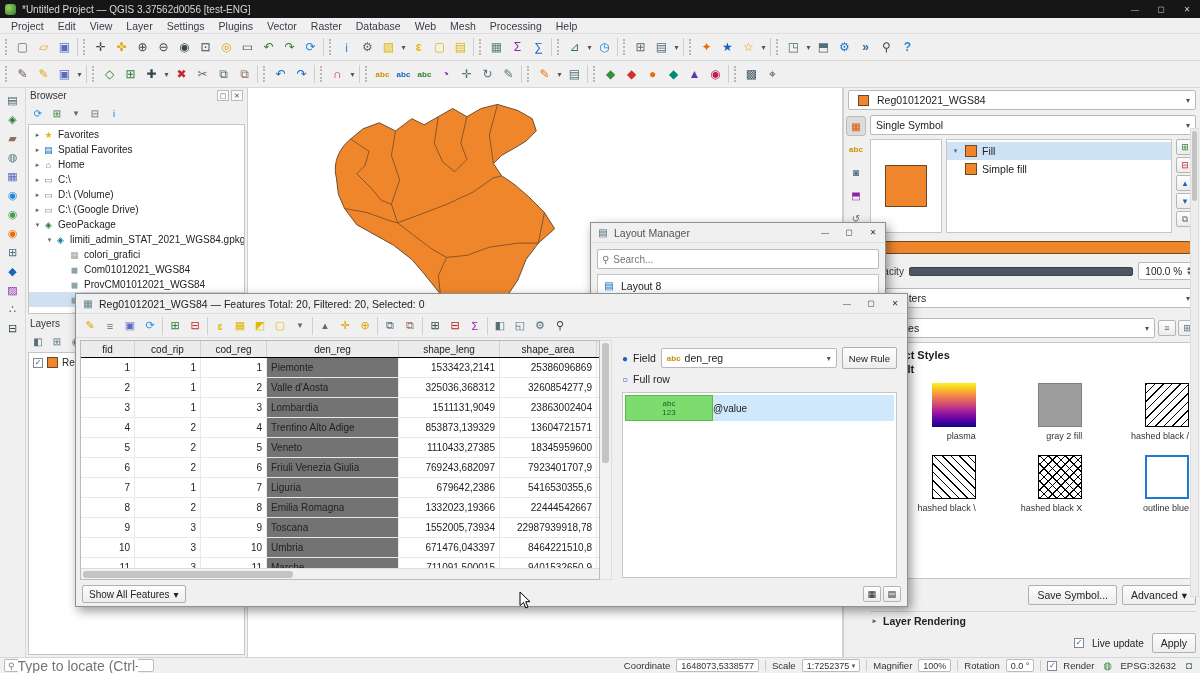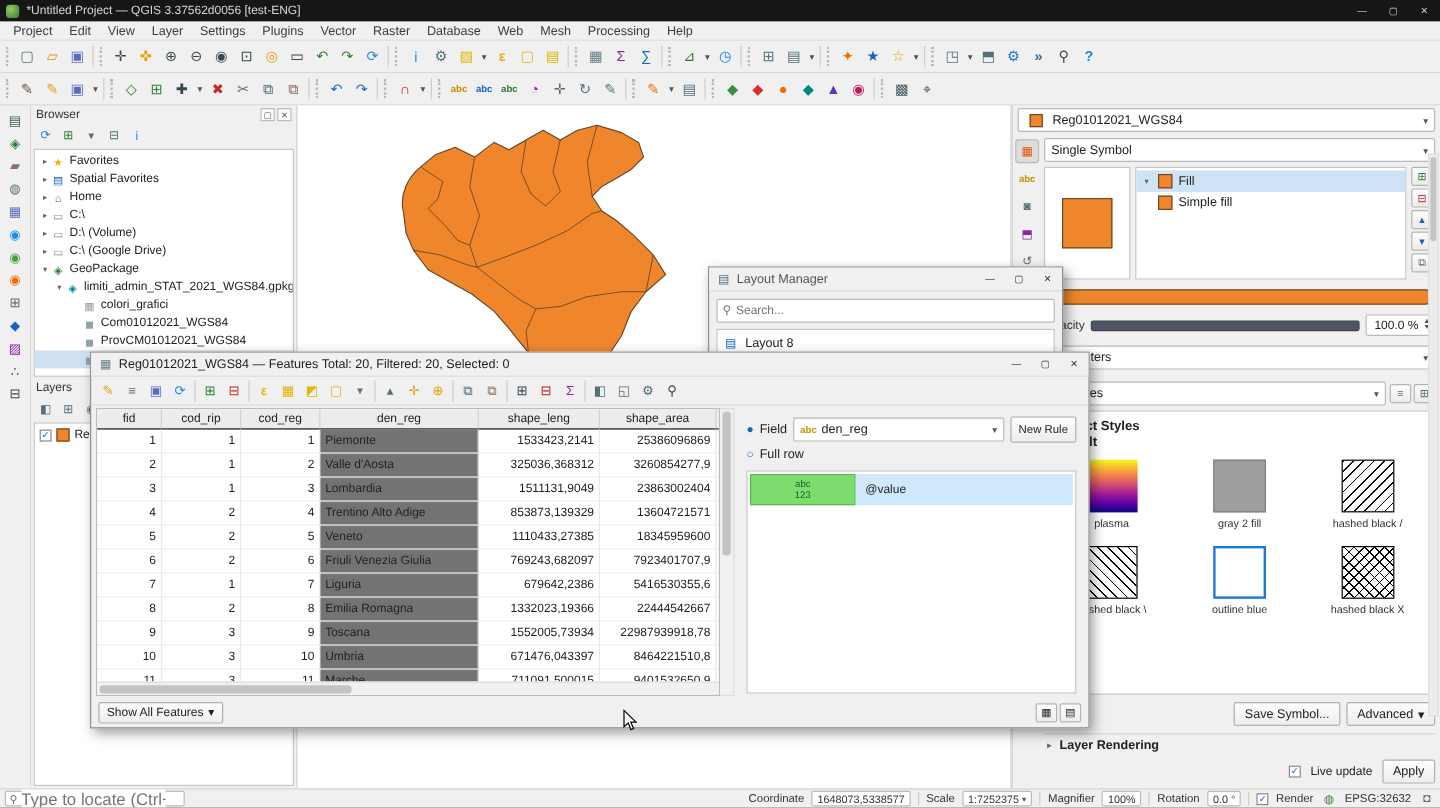--- a/index.html
+++ b/index.html
@@ -61,21 +61,21 @@
 .oplabel{font-size:10px;color:#333}
 .optrack{flex:1;height:9px;background:#4e5663;border:1px solid #3c424d;border-radius:2px}
 .spin{display:flex;align-items:center;background:#fff;border:1px solid #b9b9b9;border-radius:2px;height:18px;font-size:10px;padding:0 3px 0 6px}
 .spin .ar{display:flex;flex-direction:column;font-size:6px;color:#555;line-height:5px;margin-left:4px}
 .unitrow{margin-top:8px}
 .favrow{display:flex;align-items:center;gap:3px;margin-top:10px}
 .favrow .combo{flex:1}
 .librarybox{flex:1;background:#fff;border:1px solid #c6c6c6;margin-top:4px;padding:4px 6px;overflow:hidden}
 .seclabel{font-weight:bold;font-size:11px;color:#222;margin:2px 0}
 .stylegrid{display:grid;grid-template-columns:repeat(3,1fr);gap:14px 8px;margin-top:8px}
-.styleitem{display:flex;flex-direction:column;align-items:center;gap:4px}
+.styleitem{display:flex;flex-direction:column;align-items:flex-end;gap:4px}
 .thumb{width:44px;height:44px;background:#fff}
 .thumb[data-kind="ramp-plasma"]{background:linear-gradient(180deg,#f0f921,#fdb32f,#ed7953,#cc4778,#9c179e,#5c01a6,#0d0887)}
 .thumb[data-kind="gray"]{background:#9e9e9e;border:1px solid #808080}
 .thumb[data-kind="hash-f"]{border:1px solid #000;background:repeating-linear-gradient(135deg,#000 0 1px,#fff 1px 6px)}
 .thumb[data-kind="hash-b"]{border:1px solid #000;background:repeating-linear-gradient(45deg,#000 0 1px,#fff 1px 6px)}
 .thumb[data-kind="hash-x"]{border:1px solid #000;background:repeating-linear-gradient(45deg,#000 0 1px,transparent 1px 6px),repeating-linear-gradient(135deg,#000 0 1px,#fff 1px 6px)}
 .thumb[data-kind="outline"]{background:#fff;border:2px solid #1f78d1}
 .slbl{font-size:9px;color:#333;text-align:center;white-space:nowrap}
 .btn{height:20px;background:linear-gradient(#fdfdfd,#ededed);border:1px solid #b0b0b0;border-radius:2px;font-size:10.5px;display:inline-flex;align-items:center;justify-content:center;padding:0 8px;gap:4px}
 .savrow{display:flex;justify-content:flex-end;gap:5px;margin-top:6px}
@@ -119,21 +119,21 @@
 .vscroll{width:12px;background:#f1f1f1;border:1px solid #ddd;border-left:none;position:relative}
 .vscroll .sbthumb{position:absolute;top:2px;left:2px;width:7px;height:120px;background:#c4c4c4;border-radius:3px}
 .cfpanel{flex:1;display:flex;flex-direction:column;padding:6px 6px 2px 10px;font-size:10.5px}
 .cfrow{display:flex;align-items:center;gap:5px;height:24px}
 .radio{font-size:10px;color:#1565c0}
 .abctag{color:#c79100;font-size:8px;font-weight:bold}
 .newrule{height:22px;font-size:9.5px;padding:0 6px}
 .ruleslist{flex:1;background:#fff;border:1px solid #c6c6c6;margin-top:4px;padding:2px}
 .rulerow{display:flex;height:26px;align-items:stretch}
 .rulesw{width:88px;background:#7ddc6e;border:1px solid #5cb84f;display:flex;flex-direction:column;align-items:center;justify-content:center;font-size:8px;line-height:9px;color:#1b5e20}
-.rulename{flex:1;background:#cfe8fc;display:flex;align-items:center;padding-left:8px;font-size:10px;color:#222}
+.rulename{flex:1;background:#cfe8fc;display:flex;align-items:center;padding-left:0;font-size:10px;color:#222}
 .atfoot{height:24px;display:flex;align-items:center;padding:0 6px;gap:6px}
 .showall{height:18px;font-size:10px;padding:0 6px}
 .atfoot .right{margin-left:auto;display:flex;gap:2px}
 
 .lswatch{width:11px;height:11px;margin:0 4px}
 .cursor{position:absolute;left:519px;top:591px;z-index:60}
 </style>
 </head>
 <body>
 
@@ -551,27 +551,27 @@
                 <div class="thumb" data-kind="hash-f"></div>
                 <div class="slbl">hashed black /</div>
               </div>
 
               <div class="styleitem">
                 <div class="thumb" data-kind="hash-b"></div>
                 <div class="slbl">hashed black \</div>
               </div>
 
               <div class="styleitem">
+                <div class="thumb" data-kind="hash-x"></div>
+                <div class="slbl">hashed black X</div>
+              </div>
+
+              <div class="styleitem">
                 <div class="thumb" data-kind="outline"></div>
                 <div class="slbl">outline blue</div>
-              </div>
-
-              <div class="styleitem">
-                <div class="thumb" data-kind="hash-x"></div>
-                <div class="slbl">hashed black X</div>
               </div>
             </div>
         </div>
         <div class="savrow">
           <span class="btn">Save Symbol...</span>
           <span class="btn">
             <span>Advanced</span>
             <span class="dd">▾</span>
           </span>
         </div>

